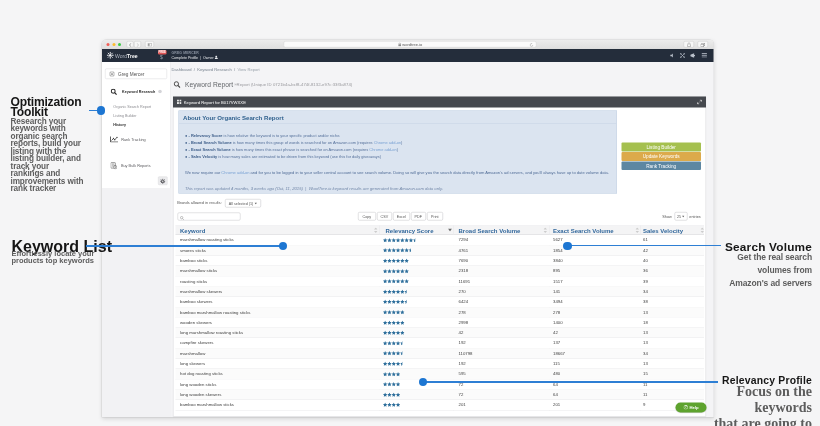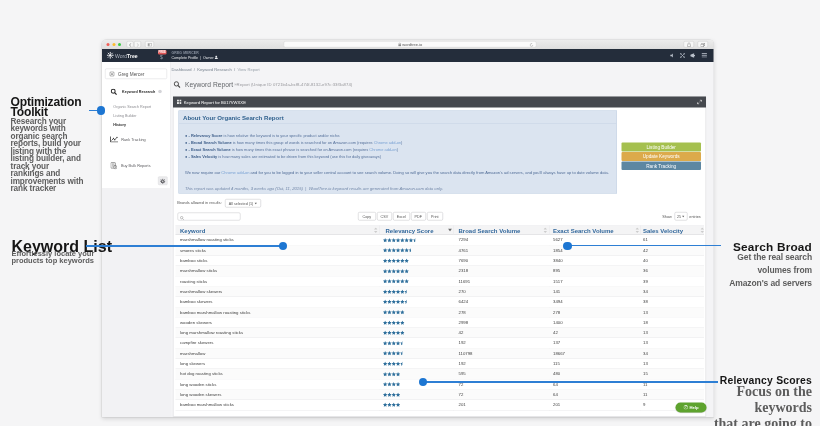--- a/index.html
+++ b/index.html
@@ -525,21 +525,21 @@
 <div class="ann-h1" style="left:10.5px;top:96.6px">Optimization<br>Toolkit</div>
 <div class="ann-b" style="left:10.5px;top:118px">Research your<br>keywords with<br>organic search<br>reports, build your<br>listing with the<br>listing builder, and<br>track your<br>rankings and<br>improvements with<br>rank tracker</div>
 <div class="aline" style="left:88.5px;top:109.7px;width:13px"></div>
 <div class="dot" style="left:96.7px;top:106.2px"></div>
 
 <div class="ann-h2" style="left:11.5px;top:238.2px">Keyword List</div>
 <div class="ann-b2" style="left:11.4px;top:249.7px">Effortlessly locate your<br>products top keywords</div>
 <div class="aline" style="left:86px;top:245px;width:197px"></div>
 <div class="dot" style="left:278.7px;top:241.6px"></div>
 
-<div class="ann-h2r" style="left:712px;top:239.6px;width:100px;text-align:right;font-size:11.8px">Search Broad</div>
+<div class="ann-h2r" style="left:712px;top:239.6px;width:100px;text-align:right;font-size:11.8px">Search Volume</div>
 <div class="ann-b3" style="left:692px;top:250.8px;width:120px;text-align:right">Get the real search<br>volumes from<br>Amazon's ad servers</div>
 <div class="aline" style="left:567.5px;top:244.9px;width:153px"></div>
 <div class="dot" style="left:563.2px;top:241.5px"></div>
 
-<div class="ann-h2r" style="left:712px;top:375.4px;width:100px;text-align:right;font-size:10.4px">Relevancy Scores</div>
+<div class="ann-h2r" style="left:712px;top:375.4px;width:100px;text-align:right;font-size:10.4px">Relevancy Profile</div>
 <div class="ann-b4" style="left:692px;top:383.8px;width:120px;text-align:right">Focus on the keywords<br>that are going to make<br>the most significant<br>impact on your sales</div>
 <div class="aline" style="left:423px;top:381.1px;width:295px"></div>
 <div class="dot" style="left:418.7px;top:377.7px"></div>
 
 </body></html>

